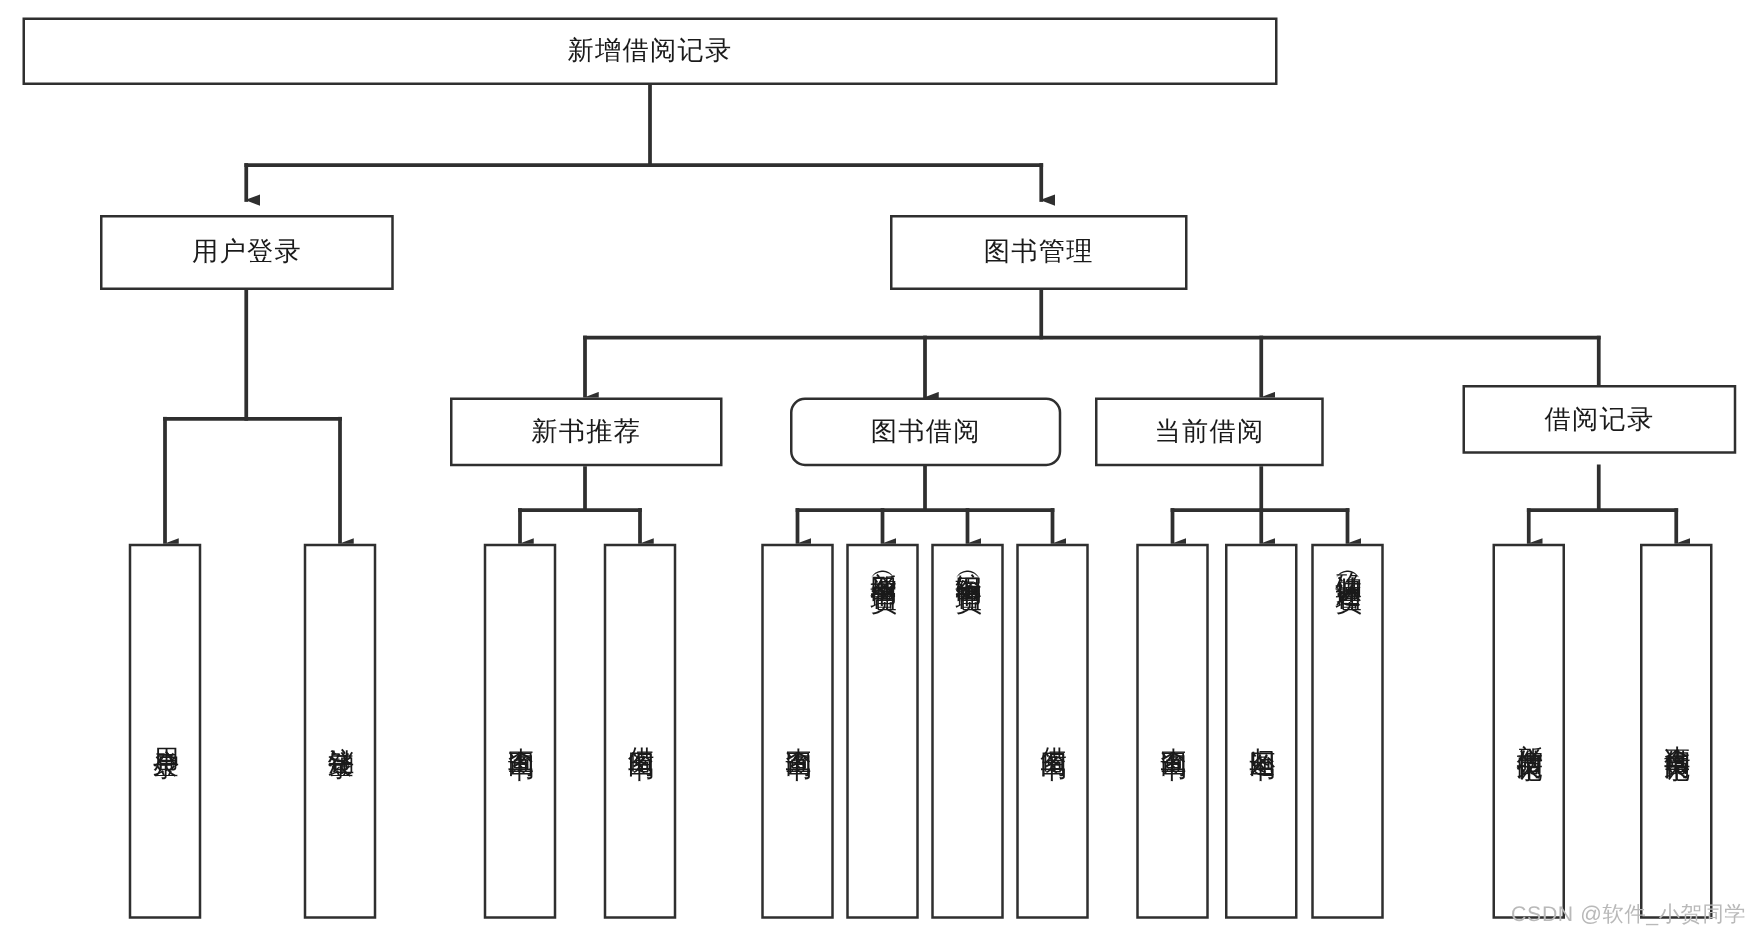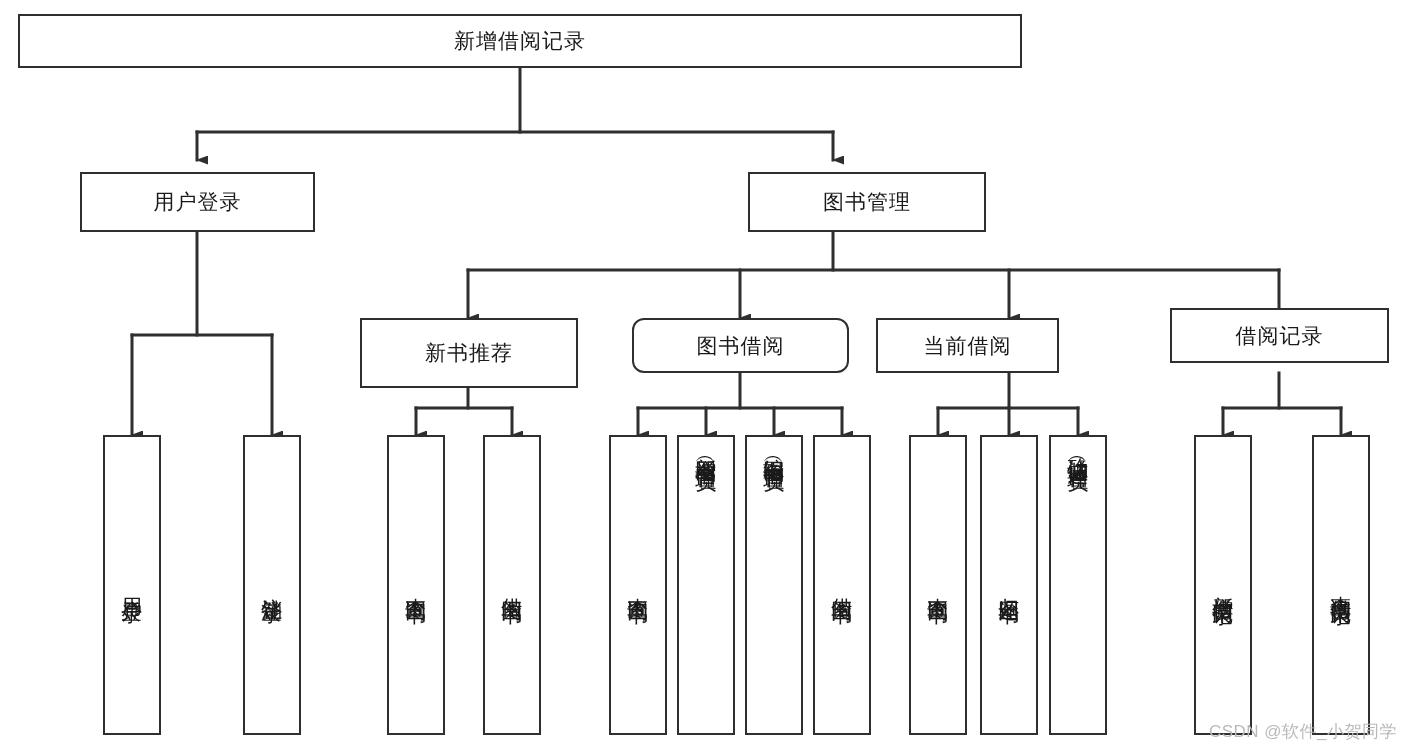--- a/index.html
+++ b/index.html
@@ -128,25 +128,25 @@
     </g>
   </svg>
 
   <div class="node node-h" style="left:18px; top:14px; width:1004px; height:54px;">
     <span class="label">新增借阅记录</span>
   </div>
 
   <div class="node node-h" style="left:80px; top:172px; width:235px; height:60px;">
     <span class="label">用户登录</span>
   </div>
-  <div class="node node-h" style="left:712px; top:172px; width:238px; height:60px;margin-left:36px;">
+  <div class="node node-h" style="left:712px; top:172px; width:238px; height:60px;">
     <span class="label">图书管理</span>
   </div>
 
-  <div class="node node-h" style="left:360px; top:318px; width:218px; height:70px;">
+  <div class="node node-h" style="left:360px; top:318px; width:218px; height:55px;">
     <span class="label">新书推荐</span>
   </div>
   <div class="node node-h" style="left:632px; top:318px; width:217px; height:55px;border-radius:12px;">
     <span class="label">图书借阅</span>
   </div>
   <div class="node node-h" style="left:876px; top:318px; width:183px; height:55px;">
     <span class="label">当前借阅</span>
   </div>
   <div class="node node-h" style="left:1170px; top:308px; width:219px; height:55px;">
     <span class="label">借阅记录</span>

